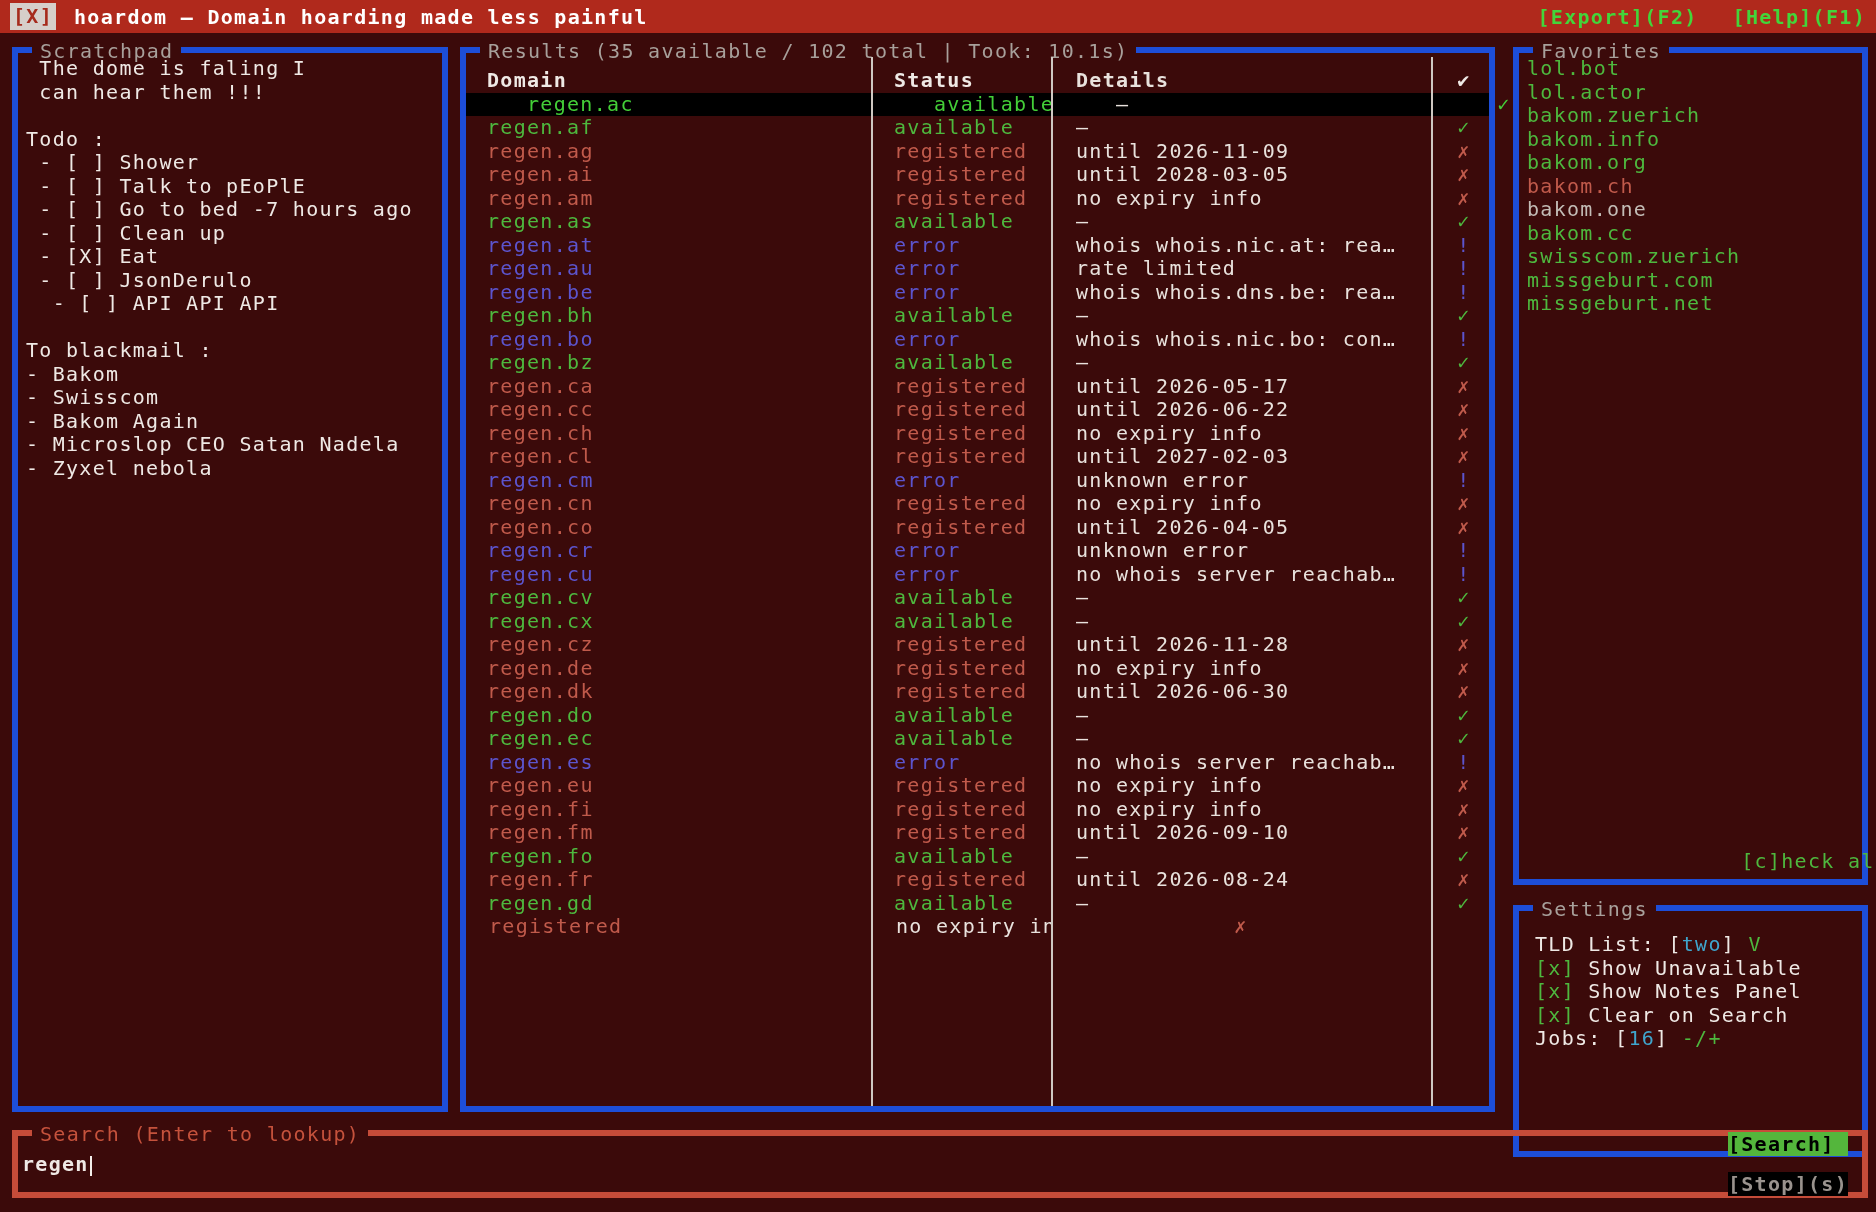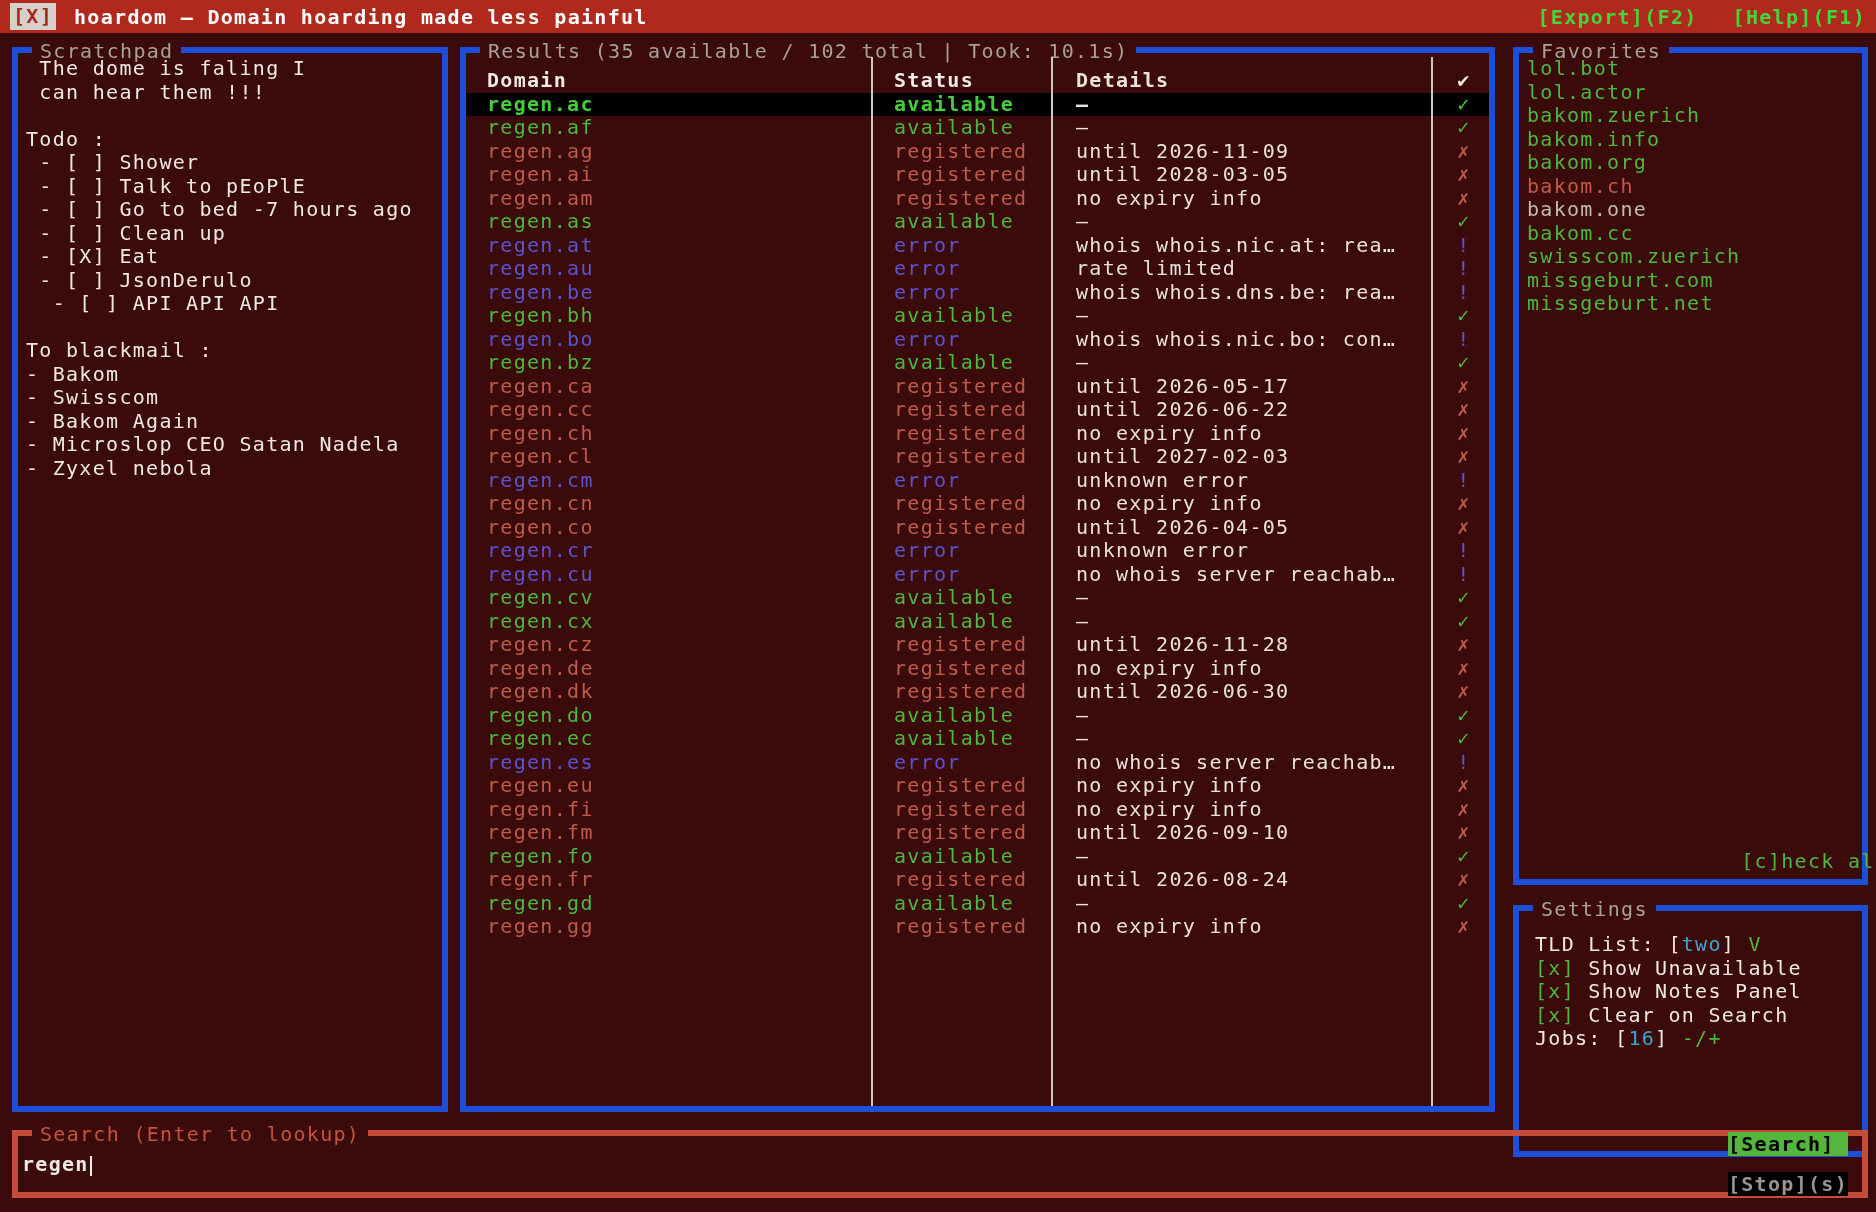--- a/index.html
+++ b/index.html
@@ -34,21 +34,21 @@
   #scratchpad-body { position:absolute; inset:0; padding:4px 4px 4px 8px; cursor:text; }
   .line { white-space:pre; height:23.5px; line-height:23.5px; }
   
   #results-body { position:absolute; inset:0; }
   .sep { position:absolute; top:4px; bottom:0; width:2px; background:#cfc8c2; z-index:4; }
   .row {
     position:relative; display:grid; grid-template-columns:405px 180px 380px 66px;
     height:23.5px; line-height:23.5px; white-space:pre; cursor:pointer;
   }
   .row.header { font-weight:bold; cursor:default; }
-  .row.selected { background:#000000; font-weight:bold; }
+  .row.selected { background:#000000; font-weight:normal;padding-left:40px; }
   .cell-domain { padding-left:21px; overflow:hidden; }
   .cell-status { padding-left:23px; overflow:hidden; }
   .cell-details { padding-left:25px; color:#e9e2dd; overflow:hidden; }
   .cell-mark { text-align:center; }
   .st-green  { color:#4eb83e; }
   .st-salmon { color:#c05a4b; }
   .st-indigo { color:#5c54cd; }
   .st-neutral{ color:#c3bcb6; }
   .row.selected .st-green { color:#44cf38; }
   
@@ -151,21 +151,21 @@
           <div class="row"><span class="cell-domain st-salmon">regen.dk</span><span class="cell-status st-salmon">registered</span><span class="cell-details">until 2026-06-30</span><span class="cell-mark st-salmon">✗</span></div>
           <div class="row"><span class="cell-domain st-green">regen.do</span><span class="cell-status st-green">available</span><span class="cell-details">–</span><span class="cell-mark st-green">✓</span></div>
           <div class="row"><span class="cell-domain st-green">regen.ec</span><span class="cell-status st-green">available</span><span class="cell-details">–</span><span class="cell-mark st-green">✓</span></div>
           <div class="row"><span class="cell-domain st-indigo">regen.es</span><span class="cell-status st-indigo">error</span><span class="cell-details">no whois server reachab…</span><span class="cell-mark st-indigo">!</span></div>
           <div class="row"><span class="cell-domain st-salmon">regen.eu</span><span class="cell-status st-salmon">registered</span><span class="cell-details">no expiry info</span><span class="cell-mark st-salmon">✗</span></div>
           <div class="row"><span class="cell-domain st-salmon">regen.fi</span><span class="cell-status st-salmon">registered</span><span class="cell-details">no expiry info</span><span class="cell-mark st-salmon">✗</span></div>
           <div class="row"><span class="cell-domain st-salmon">regen.fm</span><span class="cell-status st-salmon">registered</span><span class="cell-details">until 2026-09-10</span><span class="cell-mark st-salmon">✗</span></div>
           <div class="row"><span class="cell-domain st-green">regen.fo</span><span class="cell-status st-green">available</span><span class="cell-details">–</span><span class="cell-mark st-green">✓</span></div>
           <div class="row"><span class="cell-domain st-salmon">regen.fr</span><span class="cell-status st-salmon">registered</span><span class="cell-details">until 2026-08-24</span><span class="cell-mark st-salmon">✗</span></div>
           <div class="row"><span class="cell-domain st-green">regen.gd</span><span class="cell-status st-green">available</span><span class="cell-details">–</span><span class="cell-mark st-green">✓</span></div>
-          <div class="row"><span class="cell-domain st-salmon">regen.gg</span><span class="cell-status st-salmon">registered</span><span class="cell-details">no expiry info</span><span class="cell-mark st-salmon">✗</span></div>
+          <div class="row"><span class="cell-status st-salmon">registered</span><span class="cell-details">no expiry info</span><span class="cell-mark st-salmon">✗</span></div>
         </div>
     </div>
   </div>
 
   <div class="panel" style="left:1513px; top:47px; width:355px; height:838px;">
     <span class="panel-title">Favorites</span>
     <div id="favorites-body">
         <div class="line st-green">lol.bot</div>
         <div class="line st-green">lol.actor</div>
         <div class="line st-green">bakom.zuerich</div>

